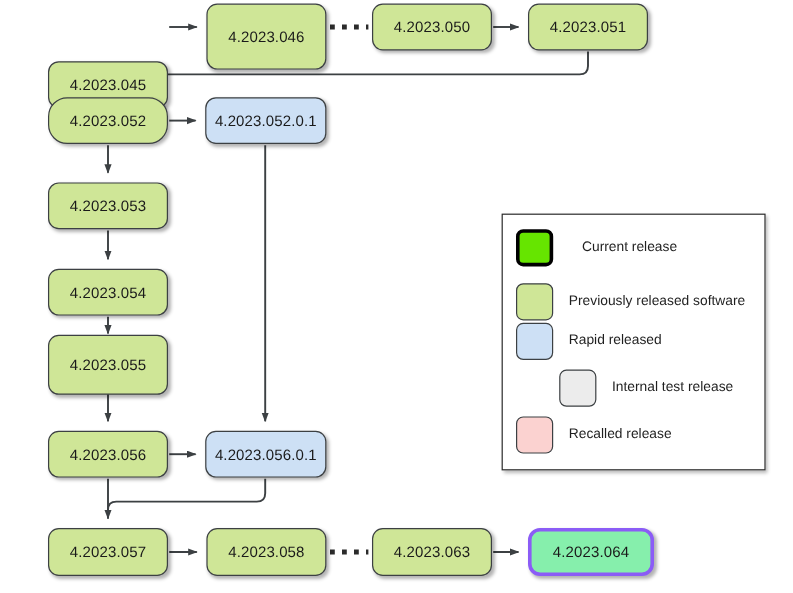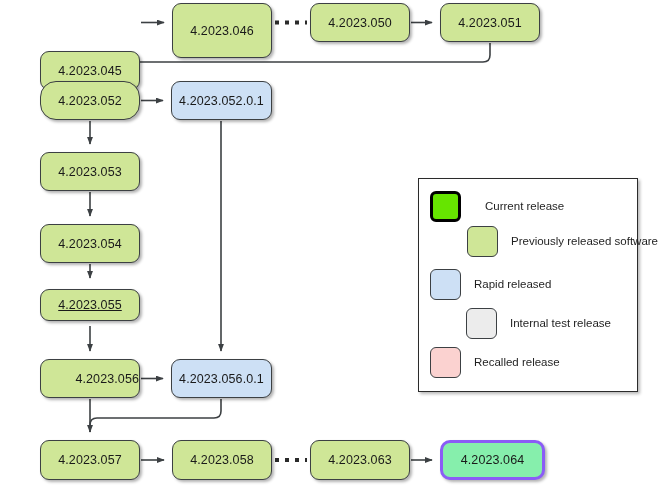--- a/index.html
+++ b/index.html
@@ -147,24 +147,24 @@
       </div>
       <div class="node rapid" style="left: 171px; top: 81px; width: 101px; height: 39px;">
         <span>4.2023.052.0.1</span>
       </div>
       <div class="node released" style="left: 40px; top: 152px; width: 100px; height: 39px;">
         <span>4.2023.053</span>
       </div>
       <div class="node released" style="left: 40px; top: 224px; width: 100px; height: 39px;">
         <span>4.2023.054</span>
       </div>
-      <div class="node released" style="left: 40px; top: 289px; width: 100px; height: 32px; text-decoration: underline;">
+      <div class="node released" style="left: 40px; top: 279px; width: 100px; height: 50px;">
         <span>4.2023.055</span>
       </div>
-      <div class="node released" style="left: 40px; top: 359px; width: 100px; height: 39px; justify-content: flex-end;">
+      <div class="node released" style="left: 40px; top: 359px; width: 100px; height: 39px;">
         <span>4.2023.056</span>
       </div>
       <div class="node rapid" style="left: 171px; top: 359px; width: 101px; height: 39px;">
         <span>4.2023.056.0.1</span>
       </div>
       <div class="node released" style="left: 40px; top: 440px; width: 100px; height: 40px;">
         <span>4.2023.057</span>
       </div>
       <div class="node released" style="left: 172px; top: 440px; width: 100px; height: 40px;">
         <span>4.2023.058</span>
@@ -175,21 +175,21 @@
       <div class="node current" style="left: 440px; top: 440px; width: 105px; height: 40px;">
         <span>4.2023.064</span>
       </div>
     </div>
 
   <div id="legend">
       <div class="legend-row" style="top: 10px; gap: 11px;">
         <div class="legend-swatch sw-current"></div>
         <div class="legend-label">Current release</div>
       </div>
-      <div class="legend-row" style="top: 45px; margin-left: 37px;">
+      <div class="legend-row" style="top: 55px;">
         <div class="legend-swatch sw-released"></div>
         <div class="legend-label">Previously released software</div>
       </div>
       <div class="legend-row" style="top: 88px;">
         <div class="legend-swatch sw-rapid"></div>
         <div class="legend-label">Rapid released</div>
       </div>
       <div class="legend-row" style="top: 127px; padding-left: 36px;">
         <div class="legend-swatch sw-internal"></div>
         <div class="legend-label">Internal test release</div>

